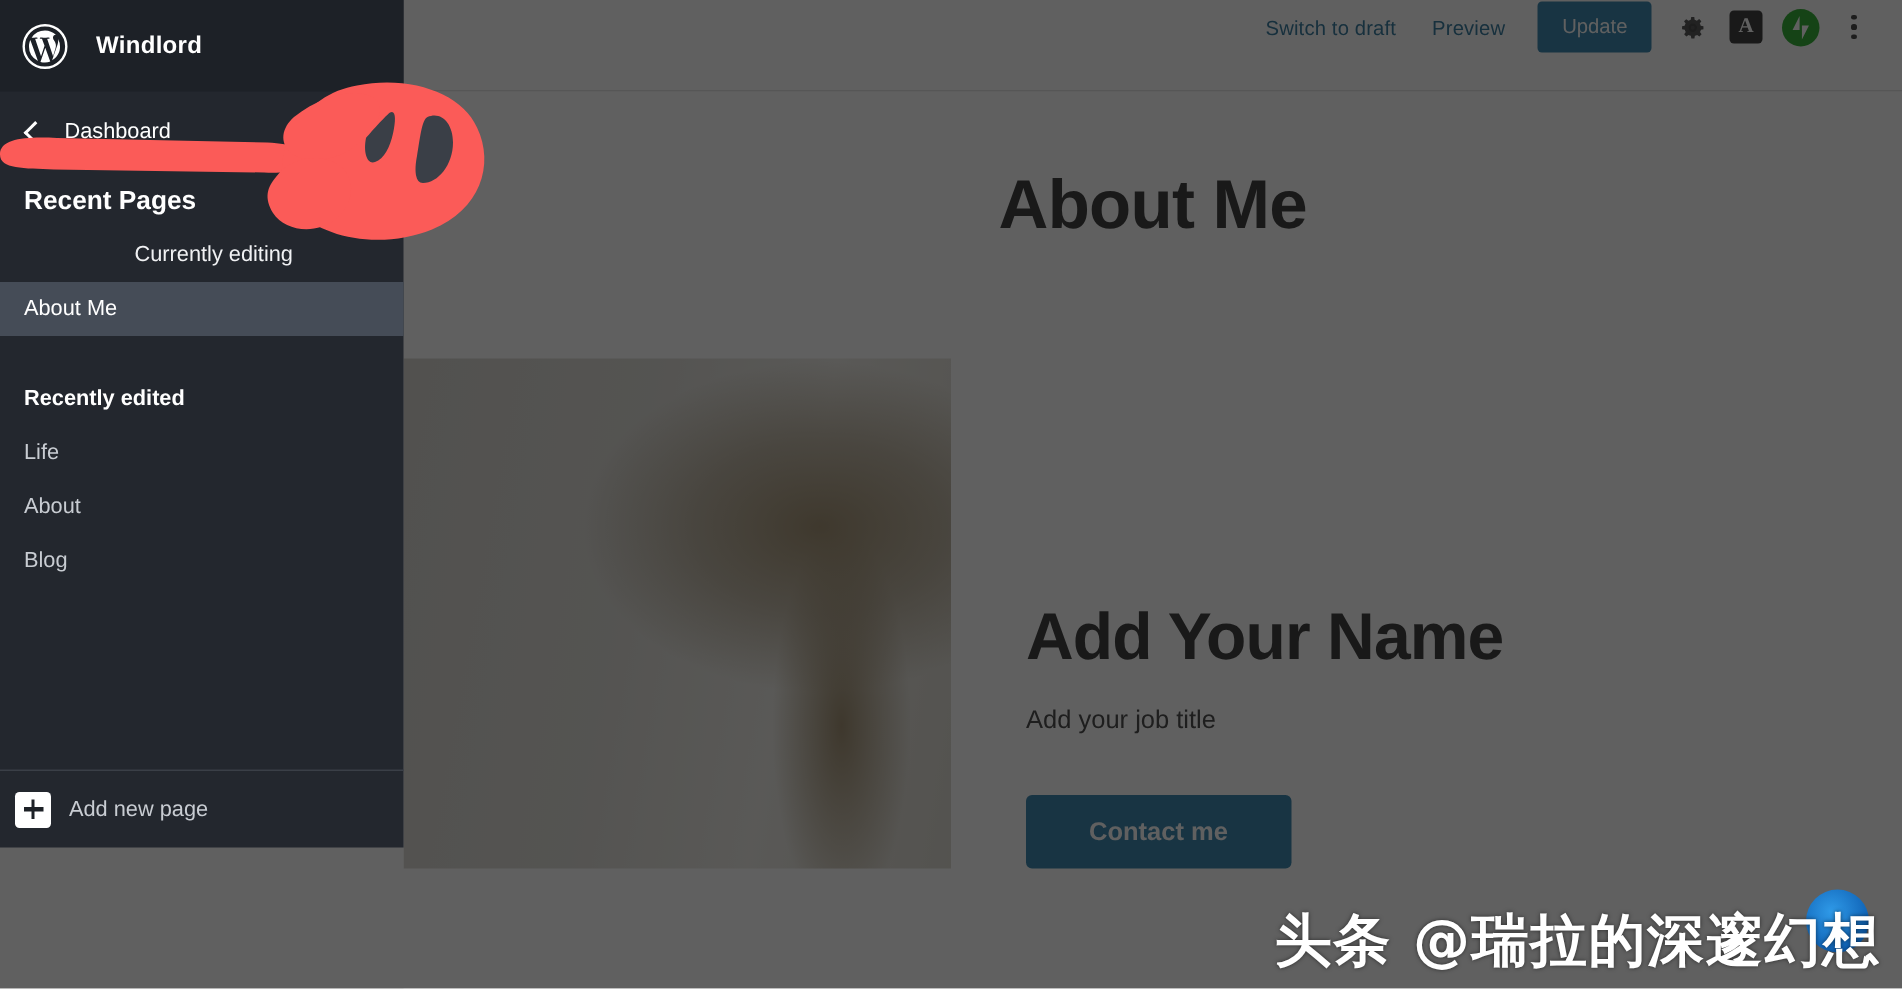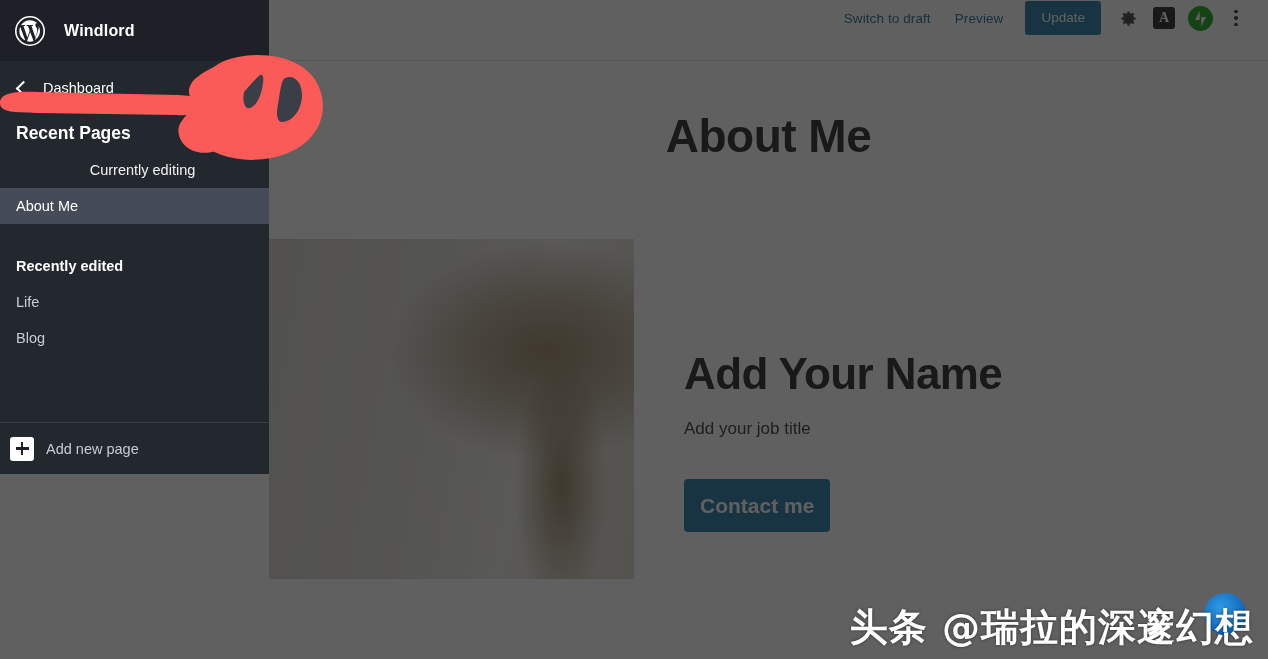--- a/index.html
+++ b/index.html
@@ -86,53 +86,53 @@
     background: #ffffff;
     overflow: hidden;
   }
   .page-title {
     text-align: center;
     font-size: 46px; font-weight: 700; color: #111111;
     margin-top: 48px; letter-spacing: -0.5px;
   }
 
   .hero {
-    display: flex; margin-top: 76px; align-items: flex-start;
+    display: flex; margin-top: 76px; align-items: flex-end;
   }
   .hero-img {
     width: 365px; height: 340px;
     margin-left: 0px;
     background:
       radial-gradient(ellipse 60% 45% at 76% 33%, rgba(128,104,62,.85) 0%, rgba(120,98,60,.45) 38%, rgba(170,160,140,0) 72%),
       radial-gradient(ellipse 18% 55% at 80% 72%, rgba(120,95,52,.8) 0%, rgba(140,120,80,0) 70%),
       linear-gradient(100deg, #cfcdc6 0%, #d8d6cf 40%, #e9e7e0 68%, #d6d2c7 100%);
     filter: blur(0.4px);
   }
   .hero-text { padding-left: 50px; padding-top: 110px; }
   .hero-name { font-size: 44px; font-weight: 700; color: #111111; letter-spacing: -0.6px; }
   .hero-job { font-size: 17px; color: #222222; margin-top: 20px; }
   .contact-btn {
     margin-top: 40px; display: inline-block;
     background: #0f6d9e; color: #ffffff;
-    font-size: 21px; font-weight: 600;
-    padding: 16px 16px; border-radius: 4px; border: none;
+    font-size: 17px; font-weight: 600;
+    padding: 16px 42px; border-radius: 4px; border: none;
     cursor: pointer; line-height: 1;
   }
 
   
   .dim {
     position: absolute; inset: 0;
     background: rgba(29,29,29,0.70);
     pointer-events: none;
   }
 
   
   .sidebar {
     position: absolute; top: 0; left: 0;
-    width: 269px; height: 474px;
+    width: 269px; height: 565px;
     background: #23272e;
     color: #e8eaed;
     display: flex; flex-direction: column;
     z-index: 5;
   }
   .sb-header {
     height: 61px; flex: 0 0 61px;
     background: #1d2127;
     display: flex; align-items: center; gap: 18px;
     padding-left: 14px;
@@ -292,20 +292,21 @@
 
     <div class="sb-section">Recent Pages</div>
 
     <div class="sb-sub">Currently editing</div>
 
     <div class="sb-item active">About Me</div>
 
     <div class="sb-group-title" style="padding-top:34px;">Recently edited</div>
 
     <div class="sb-item">Life</div>
+    <div class="sb-item">About</div>
     <div class="sb-item">Blog</div>
 
     <div class="sb-spacer"></div>
 
     <div class="sb-footer">
       <span class="plus-box"></span>
       <span class="addnew-label">Add new page</span>
     </div>
   </div>
 

